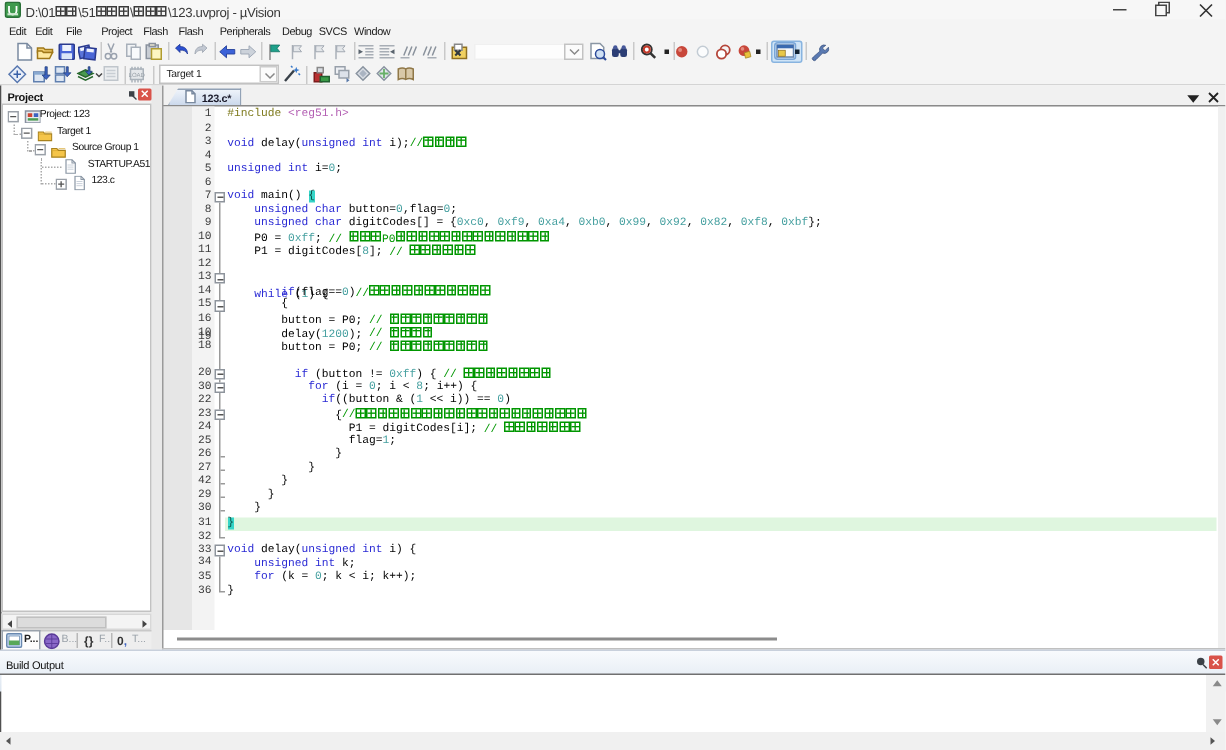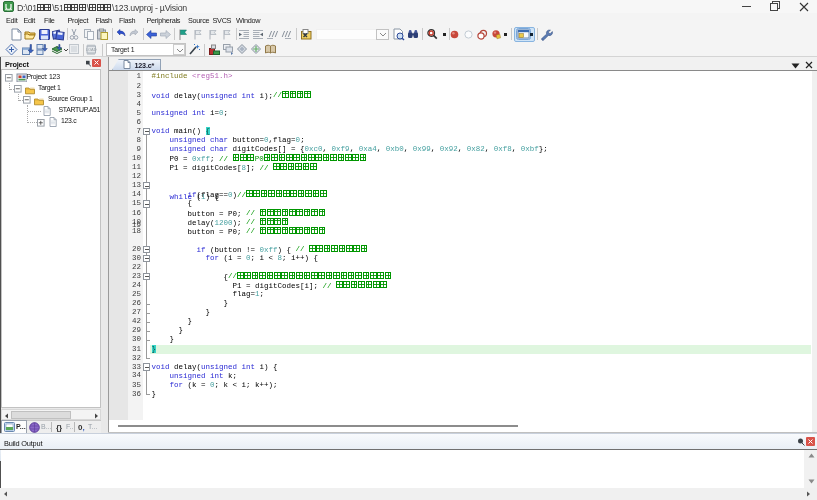--- a/index.html
+++ b/index.html
@@ -40,21 +40,21 @@
 
 <div class="abs" style="left:0;top:13px;width:817px;height:13px;background:#f4f4f4"></div>
 <div class="abs" style="left:0;top:15.5px;width:817px;height:10px;font-size:7.3px;letter-spacing:-0.3px;color:#1c1c1c">
       <span style="position:absolute;left:6px;top:0">Edit</span>
       <span style="position:absolute;left:23.5px;top:0">Edit</span>
       <span style="position:absolute;left:44px;top:0">File</span>
       <span style="position:absolute;left:67.5px;top:0">Project</span>
       <span style="position:absolute;left:95.5px;top:0">Flash</span>
       <span style="position:absolute;left:119px;top:0">Flash</span>
       <span style="position:absolute;left:146.5px;top:0">Peripherals</span>
-      <span style="position:absolute;left:188px;top:0">Source</span>
+      <span style="position:absolute;left:188px;top:0">Debug</span>
       <span style="position:absolute;left:212.5px;top:0">SVCS</span>
       <span style="position:absolute;left:236px;top:0">Window</span>
       <span style="position:absolute;left:269px;top:16px">Help</span>
     </div>
 
 <div class="abs" style="left:0;top:26px;width:817px;height:31px;background:#f4f4f4;border-bottom:1px solid #d4d4d4"></div>
 <svg style="position:absolute;left:9.5px;top:27.5px" width="13" height="13" viewBox="0 0 13 13">
       <path d="M2 1h6l3 3v8H2z" fill="#fff" stroke="#7a8aa0"></path>
       <path d="M8 1v3h3" fill="none" stroke="#7a8aa0"></path>
     </svg>
@@ -420,20 +420,21 @@
     <div class="ln" style="top:217.5px">10</div>
     <div class="cl" style="top:217.5px">        delay(<span class="n">1200</span>); <span class="c">// <i style="display:inline-block;width:6.6px;height:7.0px;border:0.8px solid currentColor;margin:0 0.8px 0 0;vertical-align:-0.5px;background:linear-gradient(currentColor,currentColor) 0 45%/100% 0.9px no-repeat,linear-gradient(currentColor,currentColor) 50% 0/0.9px 100% no-repeat"></i><i style="display:inline-block;width:6.6px;height:7.0px;border:0.8px solid currentColor;margin:0 0.8px 0 0;vertical-align:-0.5px;background:linear-gradient(currentColor,currentColor) 0 45%/100% 0.9px no-repeat,linear-gradient(currentColor,currentColor) 50% 0/0.9px 100% no-repeat"></i><i style="display:inline-block;width:6.6px;height:7.0px;border:0.8px solid currentColor;margin:0 0.8px 0 0;vertical-align:-0.5px;background:linear-gradient(currentColor,currentColor) 0 45%/100% 0.9px no-repeat,linear-gradient(currentColor,currentColor) 50% 0/0.9px 100% no-repeat"></i><i style="display:inline-block;width:6.6px;height:7.0px;border:0.8px solid currentColor;margin:0 0.8px 0 0;vertical-align:-0.5px;background:linear-gradient(currentColor,currentColor) 0 45%/100% 0.9px no-repeat,linear-gradient(currentColor,currentColor) 50% 0/0.9px 100% no-repeat"></i></span></div>
     <div class="ln" style="top:226.6px">18</div>
     <div class="cl" style="top:226.6px">        button = P0; <span class="c">// <i style="display:inline-block;width:6.6px;height:7.0px;border:0.8px solid currentColor;margin:0 0.8px 0 0;vertical-align:-0.5px;background:linear-gradient(currentColor,currentColor) 0 45%/100% 0.9px no-repeat,linear-gradient(currentColor,currentColor) 50% 0/0.9px 100% no-repeat"></i><i style="display:inline-block;width:6.6px;height:7.0px;border:0.8px solid currentColor;margin:0 0.8px 0 0;vertical-align:-0.5px;background:linear-gradient(currentColor,currentColor) 0 45%/100% 0.9px no-repeat,linear-gradient(currentColor,currentColor) 50% 0/0.9px 100% no-repeat"></i><i style="display:inline-block;width:6.6px;height:7.0px;border:0.8px solid currentColor;margin:0 0.8px 0 0;vertical-align:-0.5px;background:linear-gradient(currentColor,currentColor) 0 45%/100% 0.9px no-repeat,linear-gradient(currentColor,currentColor) 50% 0/0.9px 100% no-repeat"></i><i style="display:inline-block;width:6.6px;height:7.0px;border:0.8px solid currentColor;margin:0 0.8px 0 0;vertical-align:-0.5px;background:linear-gradient(currentColor,currentColor) 0 45%/100% 0.9px no-repeat,linear-gradient(currentColor,currentColor) 50% 0/0.9px 100% no-repeat"></i><i style="display:inline-block;width:6.6px;height:7.0px;border:0.8px solid currentColor;margin:0 0.8px 0 0;vertical-align:-0.5px;background:linear-gradient(currentColor,currentColor) 0 45%/100% 0.9px no-repeat,linear-gradient(currentColor,currentColor) 50% 0/0.9px 100% no-repeat"></i><i style="display:inline-block;width:6.6px;height:7.0px;border:0.8px solid currentColor;margin:0 0.8px 0 0;vertical-align:-0.5px;background:linear-gradient(currentColor,currentColor) 0 45%/100% 0.9px no-repeat,linear-gradient(currentColor,currentColor) 50% 0/0.9px 100% no-repeat"></i><i style="display:inline-block;width:6.6px;height:7.0px;border:0.8px solid currentColor;margin:0 0.8px 0 0;vertical-align:-0.5px;background:linear-gradient(currentColor,currentColor) 0 45%/100% 0.9px no-repeat,linear-gradient(currentColor,currentColor) 50% 0/0.9px 100% no-repeat"></i><i style="display:inline-block;width:6.6px;height:7.0px;border:0.8px solid currentColor;margin:0 0.8px 0 0;vertical-align:-0.5px;background:linear-gradient(currentColor,currentColor) 0 45%/100% 0.9px no-repeat,linear-gradient(currentColor,currentColor) 50% 0/0.9px 100% no-repeat"></i><i style="display:inline-block;width:6.6px;height:7.0px;border:0.8px solid currentColor;margin:0 0.8px 0 0;vertical-align:-0.5px;background:linear-gradient(currentColor,currentColor) 0 45%/100% 0.9px no-repeat,linear-gradient(currentColor,currentColor) 50% 0/0.9px 100% no-repeat"></i></span></div>
     <div class="ln" style="top:221px">19</div>
     <div class="ln" style="top:244.7px">20</div>
     <div class="cl" style="top:244.7px">          <span class="k">if</span> (button != <span class="n">0xff</span>) { <span class="c">// <i style="display:inline-block;width:6.6px;height:7.0px;border:0.8px solid currentColor;margin:0 0.8px 0 0;vertical-align:-0.5px;background:linear-gradient(currentColor,currentColor) 0 45%/100% 0.9px no-repeat,linear-gradient(currentColor,currentColor) 50% 0/0.9px 100% no-repeat"></i><i style="display:inline-block;width:6.6px;height:7.0px;border:0.8px solid currentColor;margin:0 0.8px 0 0;vertical-align:-0.5px;background:linear-gradient(currentColor,currentColor) 0 45%/100% 0.9px no-repeat,linear-gradient(currentColor,currentColor) 50% 0/0.9px 100% no-repeat"></i><i style="display:inline-block;width:6.6px;height:7.0px;border:0.8px solid currentColor;margin:0 0.8px 0 0;vertical-align:-0.5px;background:linear-gradient(currentColor,currentColor) 0 45%/100% 0.9px no-repeat,linear-gradient(currentColor,currentColor) 50% 0/0.9px 100% no-repeat"></i><i style="display:inline-block;width:6.6px;height:7.0px;border:0.8px solid currentColor;margin:0 0.8px 0 0;vertical-align:-0.5px;background:linear-gradient(currentColor,currentColor) 0 45%/100% 0.9px no-repeat,linear-gradient(currentColor,currentColor) 50% 0/0.9px 100% no-repeat"></i><i style="display:inline-block;width:6.6px;height:7.0px;border:0.8px solid currentColor;margin:0 0.8px 0 0;vertical-align:-0.5px;background:linear-gradient(currentColor,currentColor) 0 45%/100% 0.9px no-repeat,linear-gradient(currentColor,currentColor) 50% 0/0.9px 100% no-repeat"></i><i style="display:inline-block;width:6.6px;height:7.0px;border:0.8px solid currentColor;margin:0 0.8px 0 0;vertical-align:-0.5px;background:linear-gradient(currentColor,currentColor) 0 45%/100% 0.9px no-repeat,linear-gradient(currentColor,currentColor) 50% 0/0.9px 100% no-repeat"></i><i style="display:inline-block;width:6.6px;height:7.0px;border:0.8px solid currentColor;margin:0 0.8px 0 0;vertical-align:-0.5px;background:linear-gradient(currentColor,currentColor) 0 45%/100% 0.9px no-repeat,linear-gradient(currentColor,currentColor) 50% 0/0.9px 100% no-repeat"></i><i style="display:inline-block;width:6.6px;height:7.0px;border:0.8px solid currentColor;margin:0 0.8px 0 0;vertical-align:-0.5px;background:linear-gradient(currentColor,currentColor) 0 45%/100% 0.9px no-repeat,linear-gradient(currentColor,currentColor) 50% 0/0.9px 100% no-repeat"></i></span></div>
     <div class="ln" style="top:253.8px">30</div>
     <div class="cl" style="top:253.8px">            <span class="k">for</span> (i = <span class="n">0</span>; i &lt; <span class="n">8</span>; i++) {</div>
     <div class="ln" style="top:262.9px">22</div>
+    <div class="cl" style="top:262.9px">              <span class="k">if</span>((button &amp; (<span class="n">1</span> &lt;&lt; i)) == <span class="n">0</span>)</div>
     <div class="ln" style="top:271.9px">23</div>
     <div class="cl" style="top:271.9px">                {<span class="c">//<i style="display:inline-block;width:6.6px;height:7.0px;border:0.8px solid currentColor;margin:0 0.8px 0 0;vertical-align:-0.5px;background:linear-gradient(currentColor,currentColor) 0 45%/100% 0.9px no-repeat,linear-gradient(currentColor,currentColor) 50% 0/0.9px 100% no-repeat"></i><i style="display:inline-block;width:6.6px;height:7.0px;border:0.8px solid currentColor;margin:0 0.8px 0 0;vertical-align:-0.5px;background:linear-gradient(currentColor,currentColor) 0 45%/100% 0.9px no-repeat,linear-gradient(currentColor,currentColor) 50% 0/0.9px 100% no-repeat"></i><i style="display:inline-block;width:6.6px;height:7.0px;border:0.8px solid currentColor;margin:0 0.8px 0 0;vertical-align:-0.5px;background:linear-gradient(currentColor,currentColor) 0 45%/100% 0.9px no-repeat,linear-gradient(currentColor,currentColor) 50% 0/0.9px 100% no-repeat"></i><i style="display:inline-block;width:6.6px;height:7.0px;border:0.8px solid currentColor;margin:0 0.8px 0 0;vertical-align:-0.5px;background:linear-gradient(currentColor,currentColor) 0 45%/100% 0.9px no-repeat,linear-gradient(currentColor,currentColor) 50% 0/0.9px 100% no-repeat"></i><i style="display:inline-block;width:6.6px;height:7.0px;border:0.8px solid currentColor;margin:0 0.8px 0 0;vertical-align:-0.5px;background:linear-gradient(currentColor,currentColor) 0 45%/100% 0.9px no-repeat,linear-gradient(currentColor,currentColor) 50% 0/0.9px 100% no-repeat"></i><i style="display:inline-block;width:6.6px;height:7.0px;border:0.8px solid currentColor;margin:0 0.8px 0 0;vertical-align:-0.5px;background:linear-gradient(currentColor,currentColor) 0 45%/100% 0.9px no-repeat,linear-gradient(currentColor,currentColor) 50% 0/0.9px 100% no-repeat"></i><i style="display:inline-block;width:6.6px;height:7.0px;border:0.8px solid currentColor;margin:0 0.8px 0 0;vertical-align:-0.5px;background:linear-gradient(currentColor,currentColor) 0 45%/100% 0.9px no-repeat,linear-gradient(currentColor,currentColor) 50% 0/0.9px 100% no-repeat"></i><i style="display:inline-block;width:6.6px;height:7.0px;border:0.8px solid currentColor;margin:0 0.8px 0 0;vertical-align:-0.5px;background:linear-gradient(currentColor,currentColor) 0 45%/100% 0.9px no-repeat,linear-gradient(currentColor,currentColor) 50% 0/0.9px 100% no-repeat"></i><i style="display:inline-block;width:6.6px;height:7.0px;border:0.8px solid currentColor;margin:0 0.8px 0 0;vertical-align:-0.5px;background:linear-gradient(currentColor,currentColor) 0 45%/100% 0.9px no-repeat,linear-gradient(currentColor,currentColor) 50% 0/0.9px 100% no-repeat"></i><i style="display:inline-block;width:6.6px;height:7.0px;border:0.8px solid currentColor;margin:0 0.8px 0 0;vertical-align:-0.5px;background:linear-gradient(currentColor,currentColor) 0 45%/100% 0.9px no-repeat,linear-gradient(currentColor,currentColor) 50% 0/0.9px 100% no-repeat"></i><i style="display:inline-block;width:6.6px;height:7.0px;border:0.8px solid currentColor;margin:0 0.8px 0 0;vertical-align:-0.5px;background:linear-gradient(currentColor,currentColor) 0 45%/100% 0.9px no-repeat,linear-gradient(currentColor,currentColor) 50% 0/0.9px 100% no-repeat"></i><i style="display:inline-block;width:6.6px;height:7.0px;border:0.8px solid currentColor;margin:0 0.8px 0 0;vertical-align:-0.5px;background:linear-gradient(currentColor,currentColor) 0 45%/100% 0.9px no-repeat,linear-gradient(currentColor,currentColor) 50% 0/0.9px 100% no-repeat"></i><i style="display:inline-block;width:6.6px;height:7.0px;border:0.8px solid currentColor;margin:0 0.8px 0 0;vertical-align:-0.5px;background:linear-gradient(currentColor,currentColor) 0 45%/100% 0.9px no-repeat,linear-gradient(currentColor,currentColor) 50% 0/0.9px 100% no-repeat"></i><i style="display:inline-block;width:6.6px;height:7.0px;border:0.8px solid currentColor;margin:0 0.8px 0 0;vertical-align:-0.5px;background:linear-gradient(currentColor,currentColor) 0 45%/100% 0.9px no-repeat,linear-gradient(currentColor,currentColor) 50% 0/0.9px 100% no-repeat"></i><i style="display:inline-block;width:6.6px;height:7.0px;border:0.8px solid currentColor;margin:0 0.8px 0 0;vertical-align:-0.5px;background:linear-gradient(currentColor,currentColor) 0 45%/100% 0.9px no-repeat,linear-gradient(currentColor,currentColor) 50% 0/0.9px 100% no-repeat"></i><i style="display:inline-block;width:6.6px;height:7.0px;border:0.8px solid currentColor;margin:0 0.8px 0 0;vertical-align:-0.5px;background:linear-gradient(currentColor,currentColor) 0 45%/100% 0.9px no-repeat,linear-gradient(currentColor,currentColor) 50% 0/0.9px 100% no-repeat"></i><i style="display:inline-block;width:6.6px;height:7.0px;border:0.8px solid currentColor;margin:0 0.8px 0 0;vertical-align:-0.5px;background:linear-gradient(currentColor,currentColor) 0 45%/100% 0.9px no-repeat,linear-gradient(currentColor,currentColor) 50% 0/0.9px 100% no-repeat"></i><i style="display:inline-block;width:6.6px;height:7.0px;border:0.8px solid currentColor;margin:0 0.8px 0 0;vertical-align:-0.5px;background:linear-gradient(currentColor,currentColor) 0 45%/100% 0.9px no-repeat,linear-gradient(currentColor,currentColor) 50% 0/0.9px 100% no-repeat"></i><i style="display:inline-block;width:6.6px;height:7.0px;border:0.8px solid currentColor;margin:0 0.8px 0 0;vertical-align:-0.5px;background:linear-gradient(currentColor,currentColor) 0 45%/100% 0.9px no-repeat,linear-gradient(currentColor,currentColor) 50% 0/0.9px 100% no-repeat"></i><i style="display:inline-block;width:6.6px;height:7.0px;border:0.8px solid currentColor;margin:0 0.8px 0 0;vertical-align:-0.5px;background:linear-gradient(currentColor,currentColor) 0 45%/100% 0.9px no-repeat,linear-gradient(currentColor,currentColor) 50% 0/0.9px 100% no-repeat"></i><i style="display:inline-block;width:6.6px;height:7.0px;border:0.8px solid currentColor;margin:0 0.8px 0 0;vertical-align:-0.5px;background:linear-gradient(currentColor,currentColor) 0 45%/100% 0.9px no-repeat,linear-gradient(currentColor,currentColor) 50% 0/0.9px 100% no-repeat"></i></span></div>
     <div class="ln" style="top:281.0px">24</div>
     <div class="cl" style="top:281.0px">                  P1 = digitCodes[i]; <span class="c">// <i style="display:inline-block;width:6.6px;height:7.0px;border:0.8px solid currentColor;margin:0 0.8px 0 0;vertical-align:-0.5px;background:linear-gradient(currentColor,currentColor) 0 45%/100% 0.9px no-repeat,linear-gradient(currentColor,currentColor) 50% 0/0.9px 100% no-repeat"></i><i style="display:inline-block;width:6.6px;height:7.0px;border:0.8px solid currentColor;margin:0 0.8px 0 0;vertical-align:-0.5px;background:linear-gradient(currentColor,currentColor) 0 45%/100% 0.9px no-repeat,linear-gradient(currentColor,currentColor) 50% 0/0.9px 100% no-repeat"></i><i style="display:inline-block;width:6.6px;height:7.0px;border:0.8px solid currentColor;margin:0 0.8px 0 0;vertical-align:-0.5px;background:linear-gradient(currentColor,currentColor) 0 45%/100% 0.9px no-repeat,linear-gradient(currentColor,currentColor) 50% 0/0.9px 100% no-repeat"></i><i style="display:inline-block;width:6.6px;height:7.0px;border:0.8px solid currentColor;margin:0 0.8px 0 0;vertical-align:-0.5px;background:linear-gradient(currentColor,currentColor) 0 45%/100% 0.9px no-repeat,linear-gradient(currentColor,currentColor) 50% 0/0.9px 100% no-repeat"></i><i style="display:inline-block;width:6.6px;height:7.0px;border:0.8px solid currentColor;margin:0 0.8px 0 0;vertical-align:-0.5px;background:linear-gradient(currentColor,currentColor) 0 45%/100% 0.9px no-repeat,linear-gradient(currentColor,currentColor) 50% 0/0.9px 100% no-repeat"></i><i style="display:inline-block;width:6.6px;height:7.0px;border:0.8px solid currentColor;margin:0 0.8px 0 0;vertical-align:-0.5px;background:linear-gradient(currentColor,currentColor) 0 45%/100% 0.9px no-repeat,linear-gradient(currentColor,currentColor) 50% 0/0.9px 100% no-repeat"></i><i style="display:inline-block;width:6.6px;height:7.0px;border:0.8px solid currentColor;margin:0 0.8px 0 0;vertical-align:-0.5px;background:linear-gradient(currentColor,currentColor) 0 45%/100% 0.9px no-repeat,linear-gradient(currentColor,currentColor) 50% 0/0.9px 100% no-repeat"></i></span></div>
     <div class="ln" style="top:290.1px">25</div>
     <div class="cl" style="top:290.1px">                  flag=<span class="n">1</span>;</div>
     <div class="ln" style="top:299.1px">26</div>
     <div class="cl" style="top:299.1px">                }</div>
     <div class="ln" style="top:308.2px">27</div>
     <div class="cl" style="top:308.2px">            }</div>

